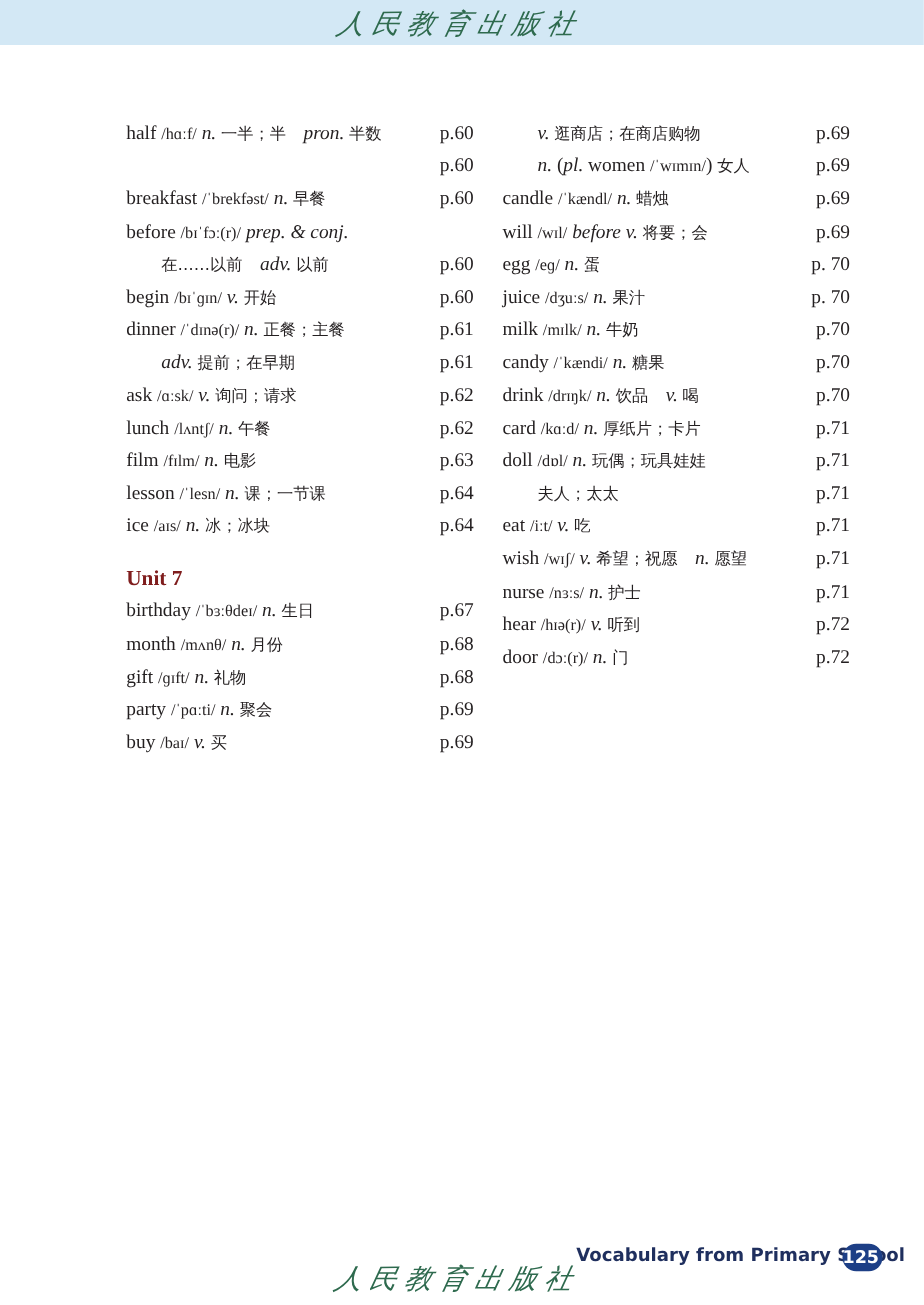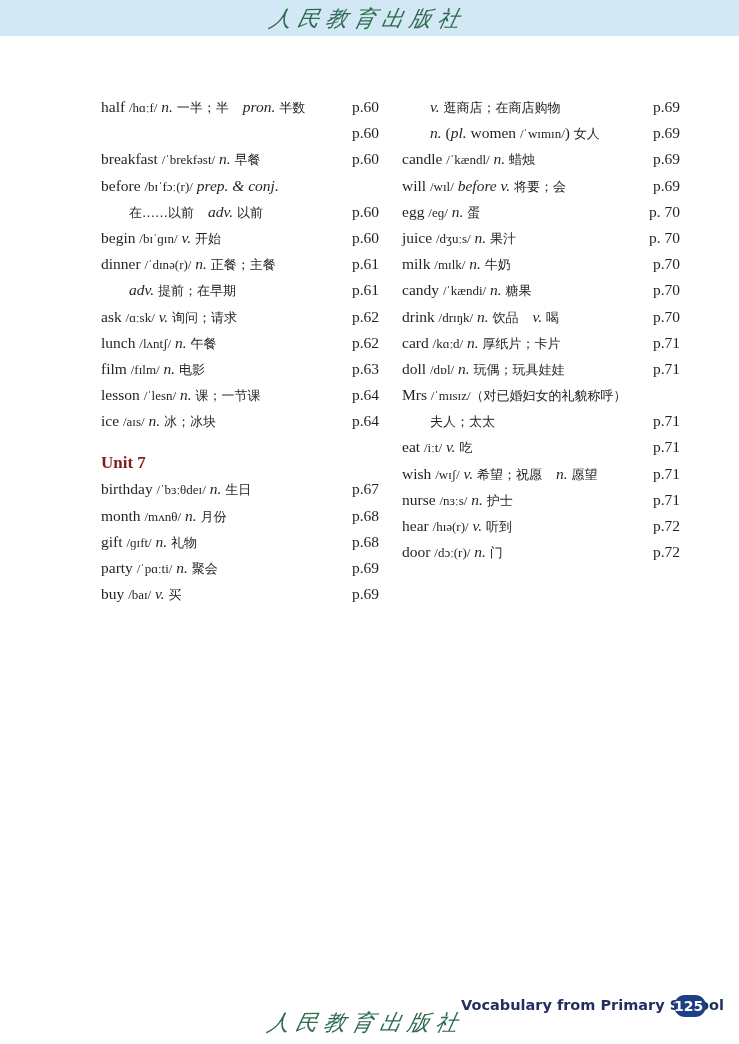--- a/index.html
+++ b/index.html
@@ -60,21 +60,20 @@
     <div class="row indent"><span class="text"><span class="pos">n.</span> <span>(</span><span class="pos">pl.</span> <span>women</span> <span class="ipa">/ˈwɪmɪn/</span><span>)</span> <span class="zh">女人</span></span><span class="page">p.69</span></div>
     <div class="row"><span class="text"><span>candle</span> <span class="ipa">/ˈkændl/</span> <span class="pos">n.</span> <span class="zh">蜡烛</span></span><span class="page">p.69</span></div>
     <div class="row"><span class="text"><span>will</span> <span class="ipa">/wɪl/</span> <span class="pos">before v.</span> <span class="zh">将要；会</span></span><span class="page">p.69</span></div>
     <div class="row"><span class="text"><span>egg</span> <span class="ipa">/eɡ/</span> <span class="pos">n.</span> <span class="zh">蛋</span></span><span class="page">p. 70</span></div>
     <div class="row"><span class="text"><span>juice</span> <span class="ipa">/dʒuːs/</span> <span class="pos">n.</span> <span class="zh">果汁</span></span><span class="page">p. 70</span></div>
     <div class="row"><span class="text"><span>milk</span> <span class="ipa">/mɪlk/</span> <span class="pos">n.</span> <span class="zh">牛奶</span></span><span class="page">p.70</span></div>
     <div class="row"><span class="text"><span>candy</span> <span class="ipa">/ˈkændi/</span> <span class="pos">n.</span> <span class="zh">糖果</span></span><span class="page">p.70</span></div>
     <div class="row"><span class="text"><span>drink</span> <span class="ipa">/drɪŋk/</span> <span class="pos">n.</span> <span class="zh">饮品</span><span class="gap"></span><span class="pos">v.</span> <span class="zh">喝</span></span><span class="page">p.70</span></div>
     <div class="row"><span class="text"><span>card</span> <span class="ipa">/kɑːd/</span> <span class="pos">n.</span> <span class="zh">厚纸片；卡片</span></span><span class="page">p.71</span></div>
     <div class="row"><span class="text"><span>doll</span> <span class="ipa">/dɒl/</span> <span class="pos">n.</span> <span class="zh">玩偶；玩具娃娃</span></span><span class="page">p.71</span></div>
-    <div class="row"><span class="text"><span>Mrs</span> <span class="ipa">/ˈmɪsɪz/</span><span class="zh">（对已婚妇女的礼貌称呼）</span></span></div>
     <div class="row indent"><span class="text"><span class="zh">夫人；太太</span></span><span class="page">p.71</span></div>
     <div class="row"><span class="text"><span>eat</span> <span class="ipa">/iːt/</span> <span class="pos">v.</span> <span class="zh">吃</span></span><span class="page">p.71</span></div>
     <div class="row"><span class="text"><span>wish</span> <span class="ipa">/wɪʃ/</span> <span class="pos">v.</span> <span class="zh">希望；祝愿</span><span class="gap"></span><span class="pos">n.</span> <span class="zh">愿望</span></span><span class="page">p.71</span></div>
     <div class="row"><span class="text"><span>nurse</span> <span class="ipa">/nɜːs/</span> <span class="pos">n.</span> <span class="zh">护士</span></span><span class="page">p.71</span></div>
     <div class="row"><span class="text"><span>hear</span> <span class="ipa">/hɪə(r)/</span> <span class="pos">v.</span> <span class="zh">听到</span></span><span class="page">p.72</span></div>
     <div class="row"><span class="text"><span>door</span> <span class="ipa">/dɔː(r)/</span> <span class="pos">n.</span> <span class="zh">门</span></span><span class="page">p.72</span></div>
   </div>
 
 <div class="logo bottom-logo">人民教育出版社</div>
 <div class="footer-title">Vocabulary from Primary School</div>

